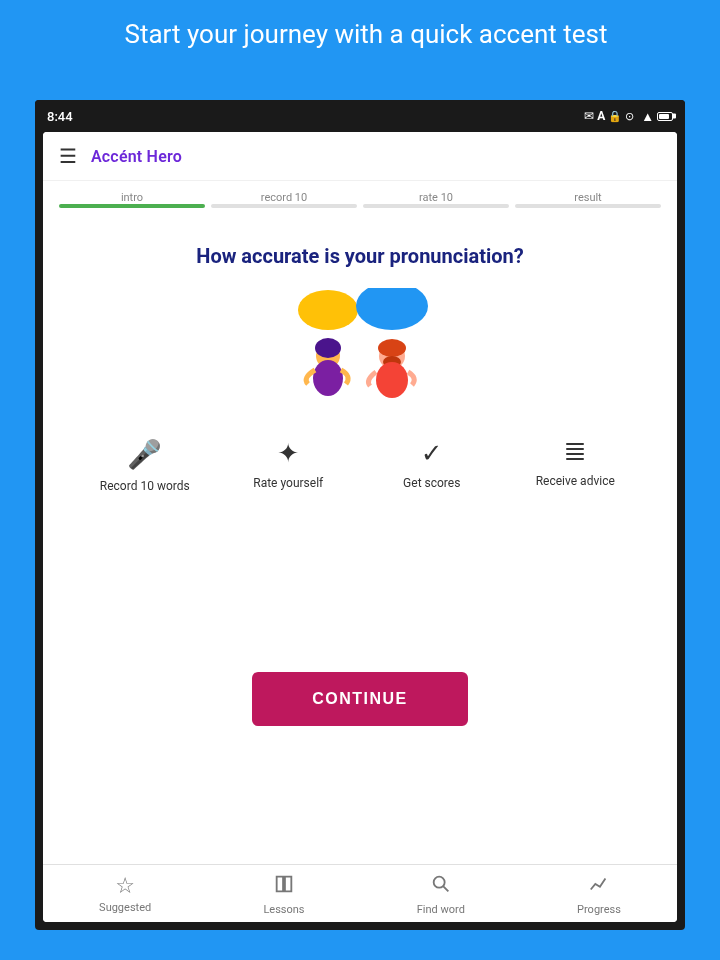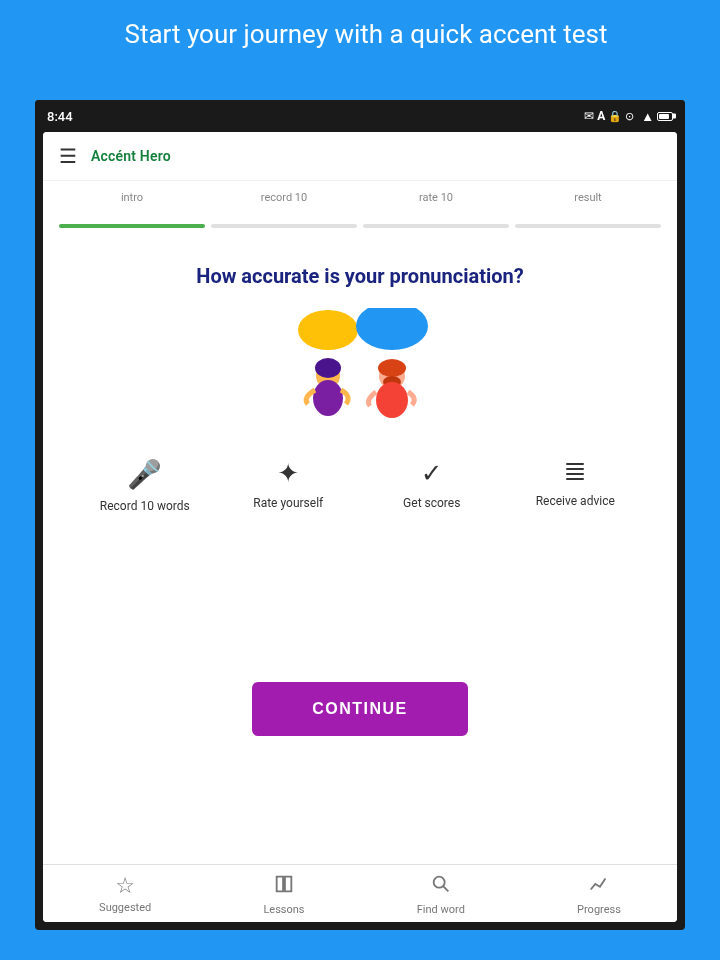--- a/index.html
+++ b/index.html
@@ -67,39 +67,39 @@
       gap: 14px;
       border-bottom: 1px solid #f0f0f0;
     }
 
     .hamburger-icon {
       font-size: 20px;
       color: #333;
     }
 
     .app-title {
-      font-size: 14px;
+      font-size: 16px;
       font-weight: 600;
-      color: #15803d;
+      color: #6d28d9;
       letter-spacing: 0.2px;
     }
 
     .progress-bar-row {
       display: flex;
       padding: 10px 16px 6px;
       gap: 6px;
       background: white;
     }
 
     .progress-step {
       flex: 1;
       display: flex;
       flex-direction: column;
       align-items: center;
-      gap: 20px;
+      gap: 0;
     }
 
     .progress-step-label {
       font-size: 11px;
       color: #888;
     }
 
     .progress-step-bar {
       width: 100%;
       height: 4px;
@@ -161,21 +161,21 @@
     }
 
     .feature-label {
       font-size: 12px;
       color: #333;
       text-align: center;
       line-height: 1.3;
     }
 
     .continue-btn {
-      background-color: #a21caf;
+      background-color: #be185d;
       color: white;
       border: none;
       border-radius: 6px;
       padding: 18px 60px;
       font-size: 16px;
       font-weight: 700;
       letter-spacing: 1.5px;
       cursor: pointer;
       margin-top: 20px;
     }

